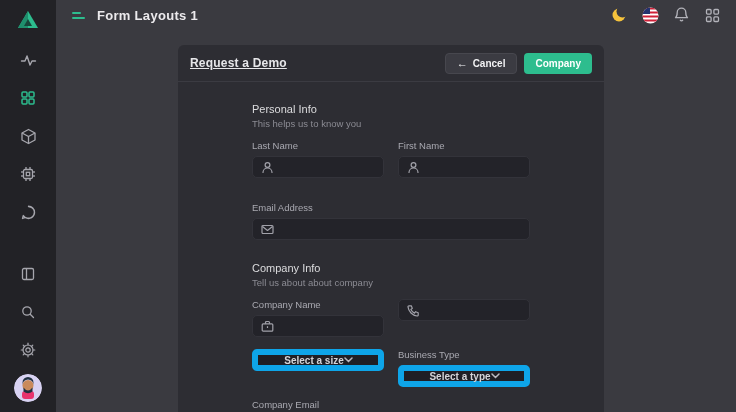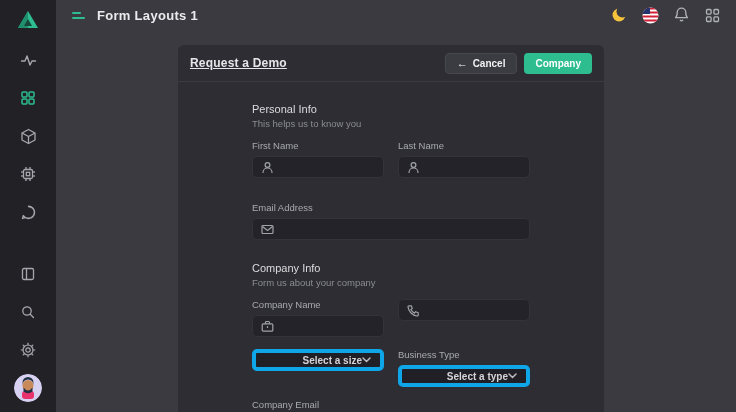--- a/index.html
+++ b/index.html
@@ -76,23 +76,23 @@
     height:22px; background:#232329; border:1px solid #33333a;
     border-radius:5px; display:flex; align-items:center;
     padding:0 8px; gap:6px; cursor:text;
   }
   .input-box svg { stroke:#a2a2aa; flex:none; }
   .input-box input {
     background:transparent; border:none; outline:none; width:100%;
     font-family:"Liberation Sans", sans-serif; font-size:10px; color:#e6e6e9;
   }
   .select-box {
-    height:22px; background:#1f1f25; border:4px solid #0ea5e9;
+    height:22px; background:#1f1f25; border:6px solid #0ea5e9;
     border-radius:5px; display:flex; align-items:center;
-    justify-content:flex-end; padding:0 9px 0 10px; cursor:pointer;
+    justify-content:center; padding:0 9px 0 10px; cursor:pointer;
   }
   .select-value { font-size:10px; font-weight:bold; color:#d4d4d8; }
   .select-box svg { stroke:#b9b9c0; }
   .section-gap { margin-top:22px; }
 </style>
 </head>
 <body>
 
 <aside class="sidebar">
   <div class="logo">
@@ -256,31 +256,31 @@
         </div>
       </div>
 
       <div class="form-col">
 
         <div class="section-heading">Personal Info</div>
         <div class="section-sub">This helps us to know you</div>
 
         <div class="field-grid">
           <div>
-            <label class="field-label">First Name</label>
+            <label class="field-label">Last Name</label>
             <div class="input-box">
               <svg width="13" height="13" viewBox="0 0 13 13" fill="none" stroke-width="1.2" stroke-linecap="round">
                 <circle cx="6.5" cy="4" r="2.4"></circle>
                 <path d="M2 11.5 a4.5 4.5 0 0 1 9 0"></path>
               </svg>
               <input type="text" value="" style="">
             </div>
           </div>
           <div>
-            <label class="field-label">Last Name</label>
+            <label class="field-label">First Name</label>
             <div class="input-box">
               <svg width="13" height="13" viewBox="0 0 13 13" fill="none" stroke-width="1.2" stroke-linecap="round">
                 <circle cx="6.5" cy="4" r="2.4"></circle>
                 <path d="M2 11.5 a4.5 4.5 0 0 1 9 0"></path>
               </svg>
               <input type="text" value="" style="">
             </div>
           </div>
         </div>
 
@@ -289,21 +289,21 @@
           <div class="input-box">
             <svg width="13" height="13" viewBox="0 0 13 13" fill="none" stroke-width="1.2" stroke-linejoin="round">
               <rect x="1" y="2.5" width="11" height="8" rx="1"></rect>
               <polyline points="1.5,3.5 6.5,7.5 11.5,3.5"></polyline>
             </svg>
             <input type="text" value="" style="">
           </div>
         </div>
 
         <div class="section-heading section-gap">Company Info</div>
-        <div class="section-sub">Form us about your company</div>
+        <div class="section-sub">Tell us about about company</div>
 
         <div class="field-grid">
           <div>
             <label class="field-label">Company Name</label>
             <div class="input-box">
               <svg width="13" height="13" viewBox="0 0 13 13" fill="none" stroke-width="1.2" stroke-linejoin="round">
                 <rect x="1.2" y="3.8" width="10.6" height="7.4" rx="1"></rect>
                 <path d="M4.5 3.8 V2.5 a1 1 0 0 1 1-1 h2 a1 1 0 0 1 1 1 V3.8"></path>
                 <line x1="6.5" y1="6.2" x2="6.5" y2="8"></line>
               </svg>

